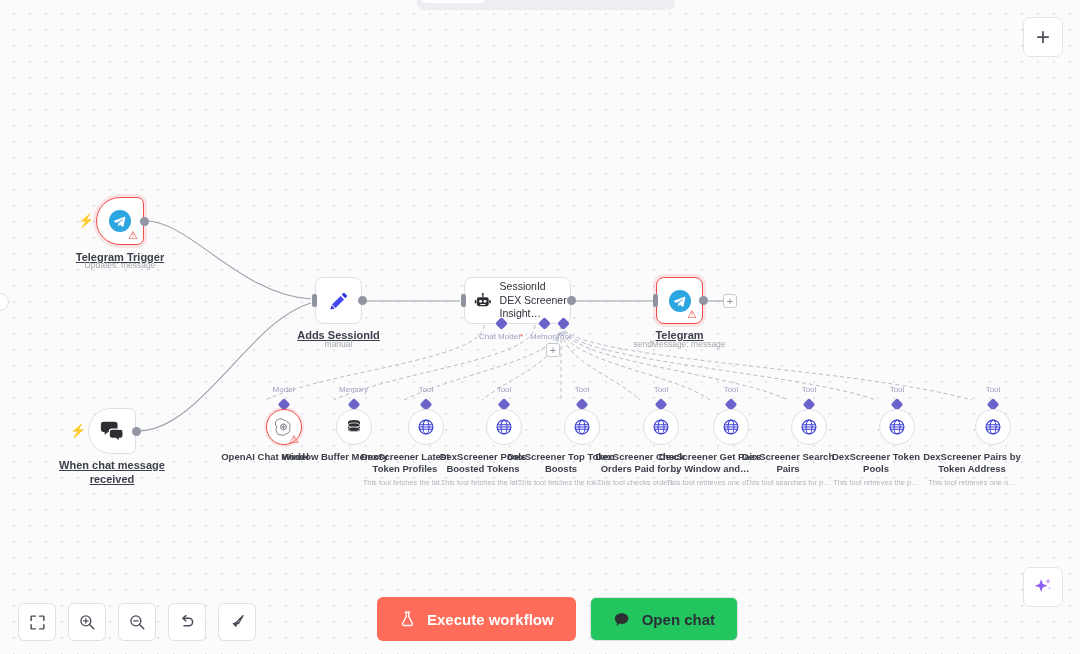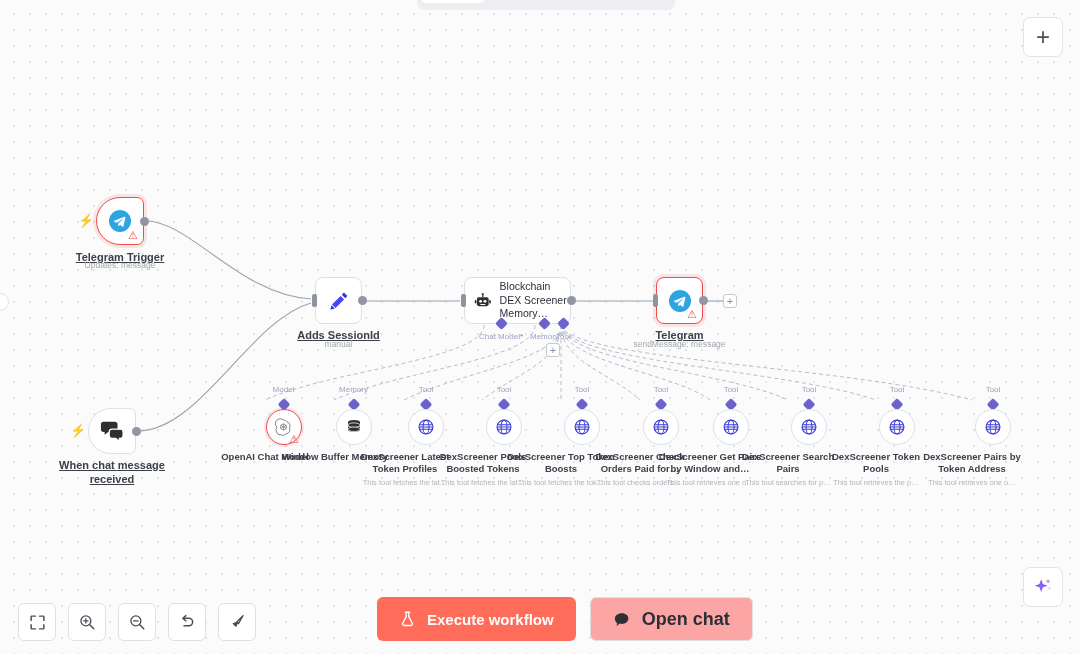--- a/index.html
+++ b/index.html
@@ -120,24 +120,24 @@
   }
 
   
   .runbar { position: absolute; left: 377px; bottom: 13px; display: flex; gap: 14px; z-index: 40; }
   .btn-exec {
     height: 44px; padding: 0 22px; background: #ff6d5a; color: #fff;
     border: none; border-radius: 6px; display: flex; align-items: center; gap: 11px;
     font-size: 15px; font-weight: 600; font-family: "Liberation Sans", sans-serif;
   }
   .btn-chat {
-    height: 44px; padding: 0 22px; background: #fca5a5; color: #2b2f38;
+    height: 44px; padding: 0 22px; background: #22c55e; color: #2b2f38;
     border: 1px solid #dfe1e6; border-radius: 6px;
     display: flex; align-items: center; gap: 11px;
-    font-size: 18px; font-weight: 600; font-family: "Liberation Sans", sans-serif;
+    font-size: 15px; font-weight: 600; font-family: "Liberation Sans", sans-serif;
   }
 
   
   .corner-btn {
     position: absolute; width: 40px; height: 40px; background: #fff;
     border: 1px solid #e2e4e9; border-radius: 7px;
     display: flex; align-items: center; justify-content: center; z-index: 40;
   }
   #add-node-btn { right: 17px; top: 17px; font-size: 24px; color: #4a4e58; font-weight: 300; }
   #ai-assistant-btn { right: 17px; bottom: 47px; }
@@ -233,21 +233,21 @@
         <svg width="20" height="20" viewBox="0 0 24 24">
           <rect x="4" y="7" width="16" height="12" rx="2.5" fill="#2e2f33"></rect>
           <circle cx="9" cy="12.5" r="2" fill="#fff"></circle>
           <circle cx="15" cy="12.5" r="2" fill="#fff"></circle>
           <rect x="8.5" y="16" width="7" height="1.4" rx=".7" fill="#fff"></rect>
           <rect x="11.2" y="3" width="1.6" height="4" fill="#2e2f33"></rect>
           <circle cx="12" cy="2.6" r="1.4" fill="#2e2f33"></circle>
           <rect x="1" y="10.5" width="2.3" height="5" rx="1.1" fill="#2e2f33"></rect>
           <rect x="20.7" y="10.5" width="2.3" height="5" rx="1.1" fill="#2e2f33"></rect>
         </svg>
-        <span style="font-size:10.5px; color:#2b2f38; line-height:1.3; width:80px;">Blockchain DEX Screener Memory…</span>
+        <span style="font-size:10.5px; color:#2b2f38; line-height:1.3; width:80px;">SessionId DEX Screener Insight…</span>
       </div>
       <div class="port in" style="left:-3px;"></div>
       <div class="port" style="right:-5px;"></div>
 
       <div class="agent-port" style="left:15px; top:42px;">
         <div class="diamond"></div>
         <div class="aplabel"><span>Chat Model</span><span class="req">*</span></div>
       </div>
       <div class="agent-port" style="left:66px; top:42px;">
         <div class="diamond"></div>

